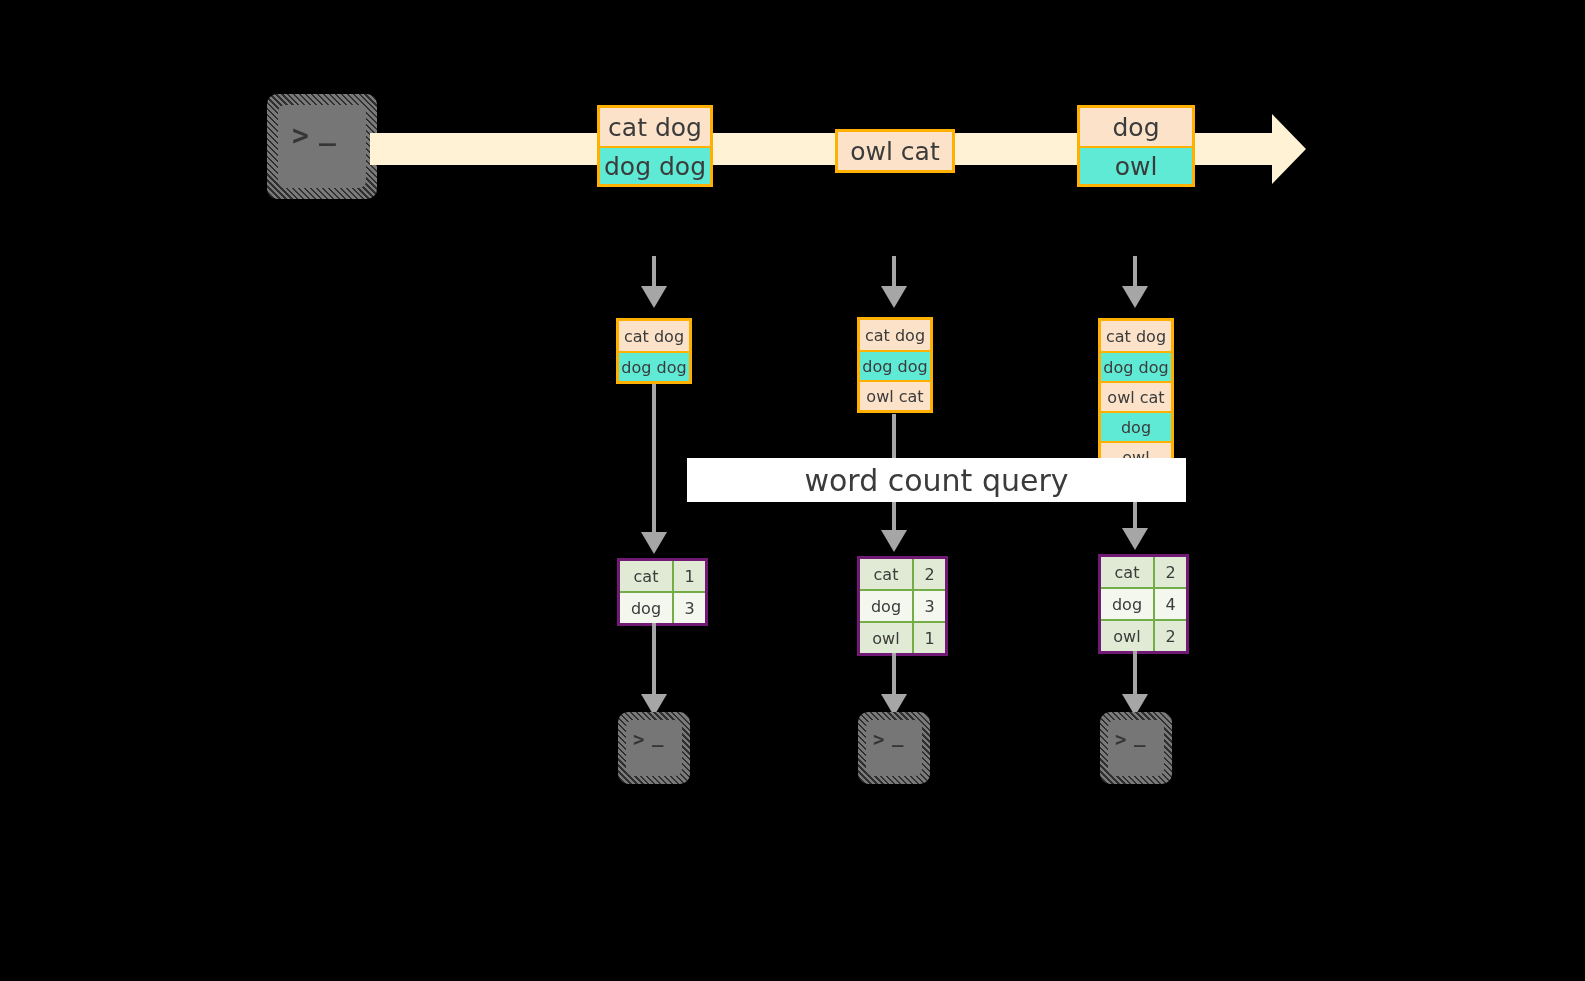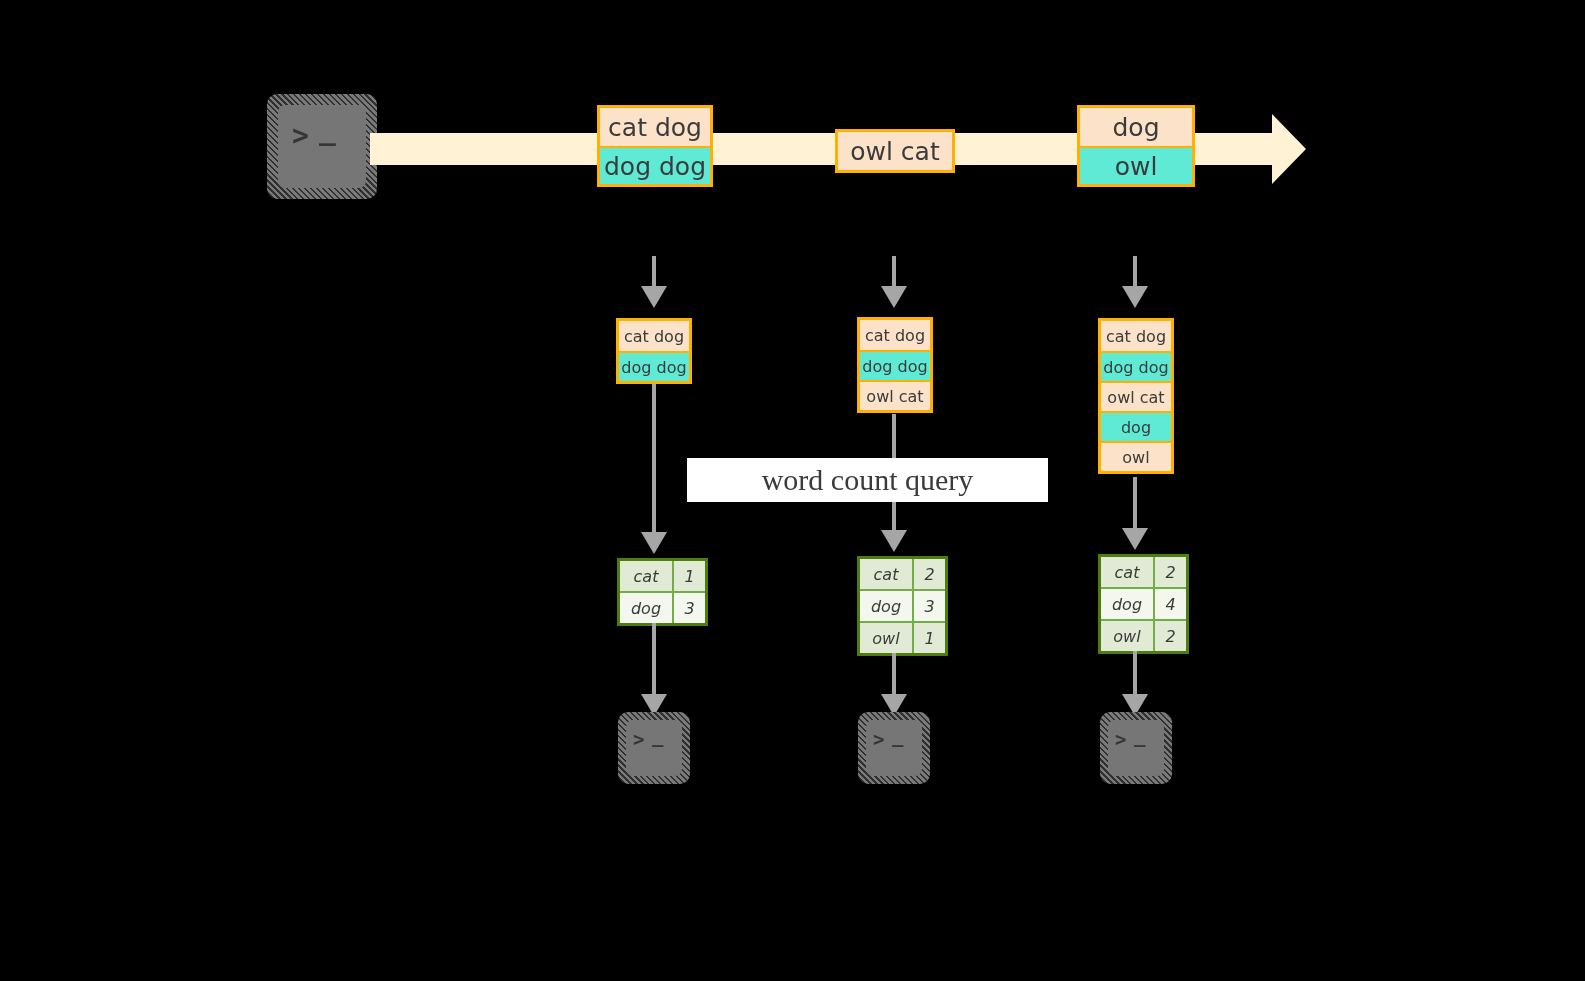--- a/index.html
+++ b/index.html
@@ -83,24 +83,23 @@
 
   
   .obox.big .orow { height: 38px; font-size: 25px; }
   
   .obox.small .orow { height: 30px; font-size: 16px; }
 
   
   .gbox {
     position: absolute;
     box-sizing: border-box;
-    border: 3px solid #4d7c0f;
+    border: 3px solid #701a75;
     background: #404040;
     overflow: hidden;
-    font-style: italic;
   }
   .grow {
     display: flex;
     height: 30px;
   }
   .grow + .grow { border-top: 2px solid #72ad48; }
   .gcell {
     box-sizing: border-box;
     display: flex;
     align-items: center;
@@ -276,15 +275,15 @@
   <div class="gline" style="left:1133px; top:651px; height:47px;"></div>
   <div class="ghead" style="left:1122px; top:694px;"></div>
 
   <div class="terminal" style="left:1100px; top:712px; width:72px; height:72px;">
     <div class="hatch"></div>
     <div class="body" style="left:8px; top:8px; right:8px; bottom:8px;"></div>
     <div class="glyph" style="left:15px; top:18px; font-size:19px;">&gt;</div>
     <div class="glyph" style="left:34px; top:14px; font-size:19px;">_</div>
   </div>
 
-  <div class="qlabel" style="left:687px; top:458px; width:361px; height:44px;font-family:Liberation Serif, serif;">word count query</div>
+  <div class="qlabel" style="left:687px; top:458px; width:499px; height:44px;">word count query</div>
 
 </div>
 
 </body></html>

